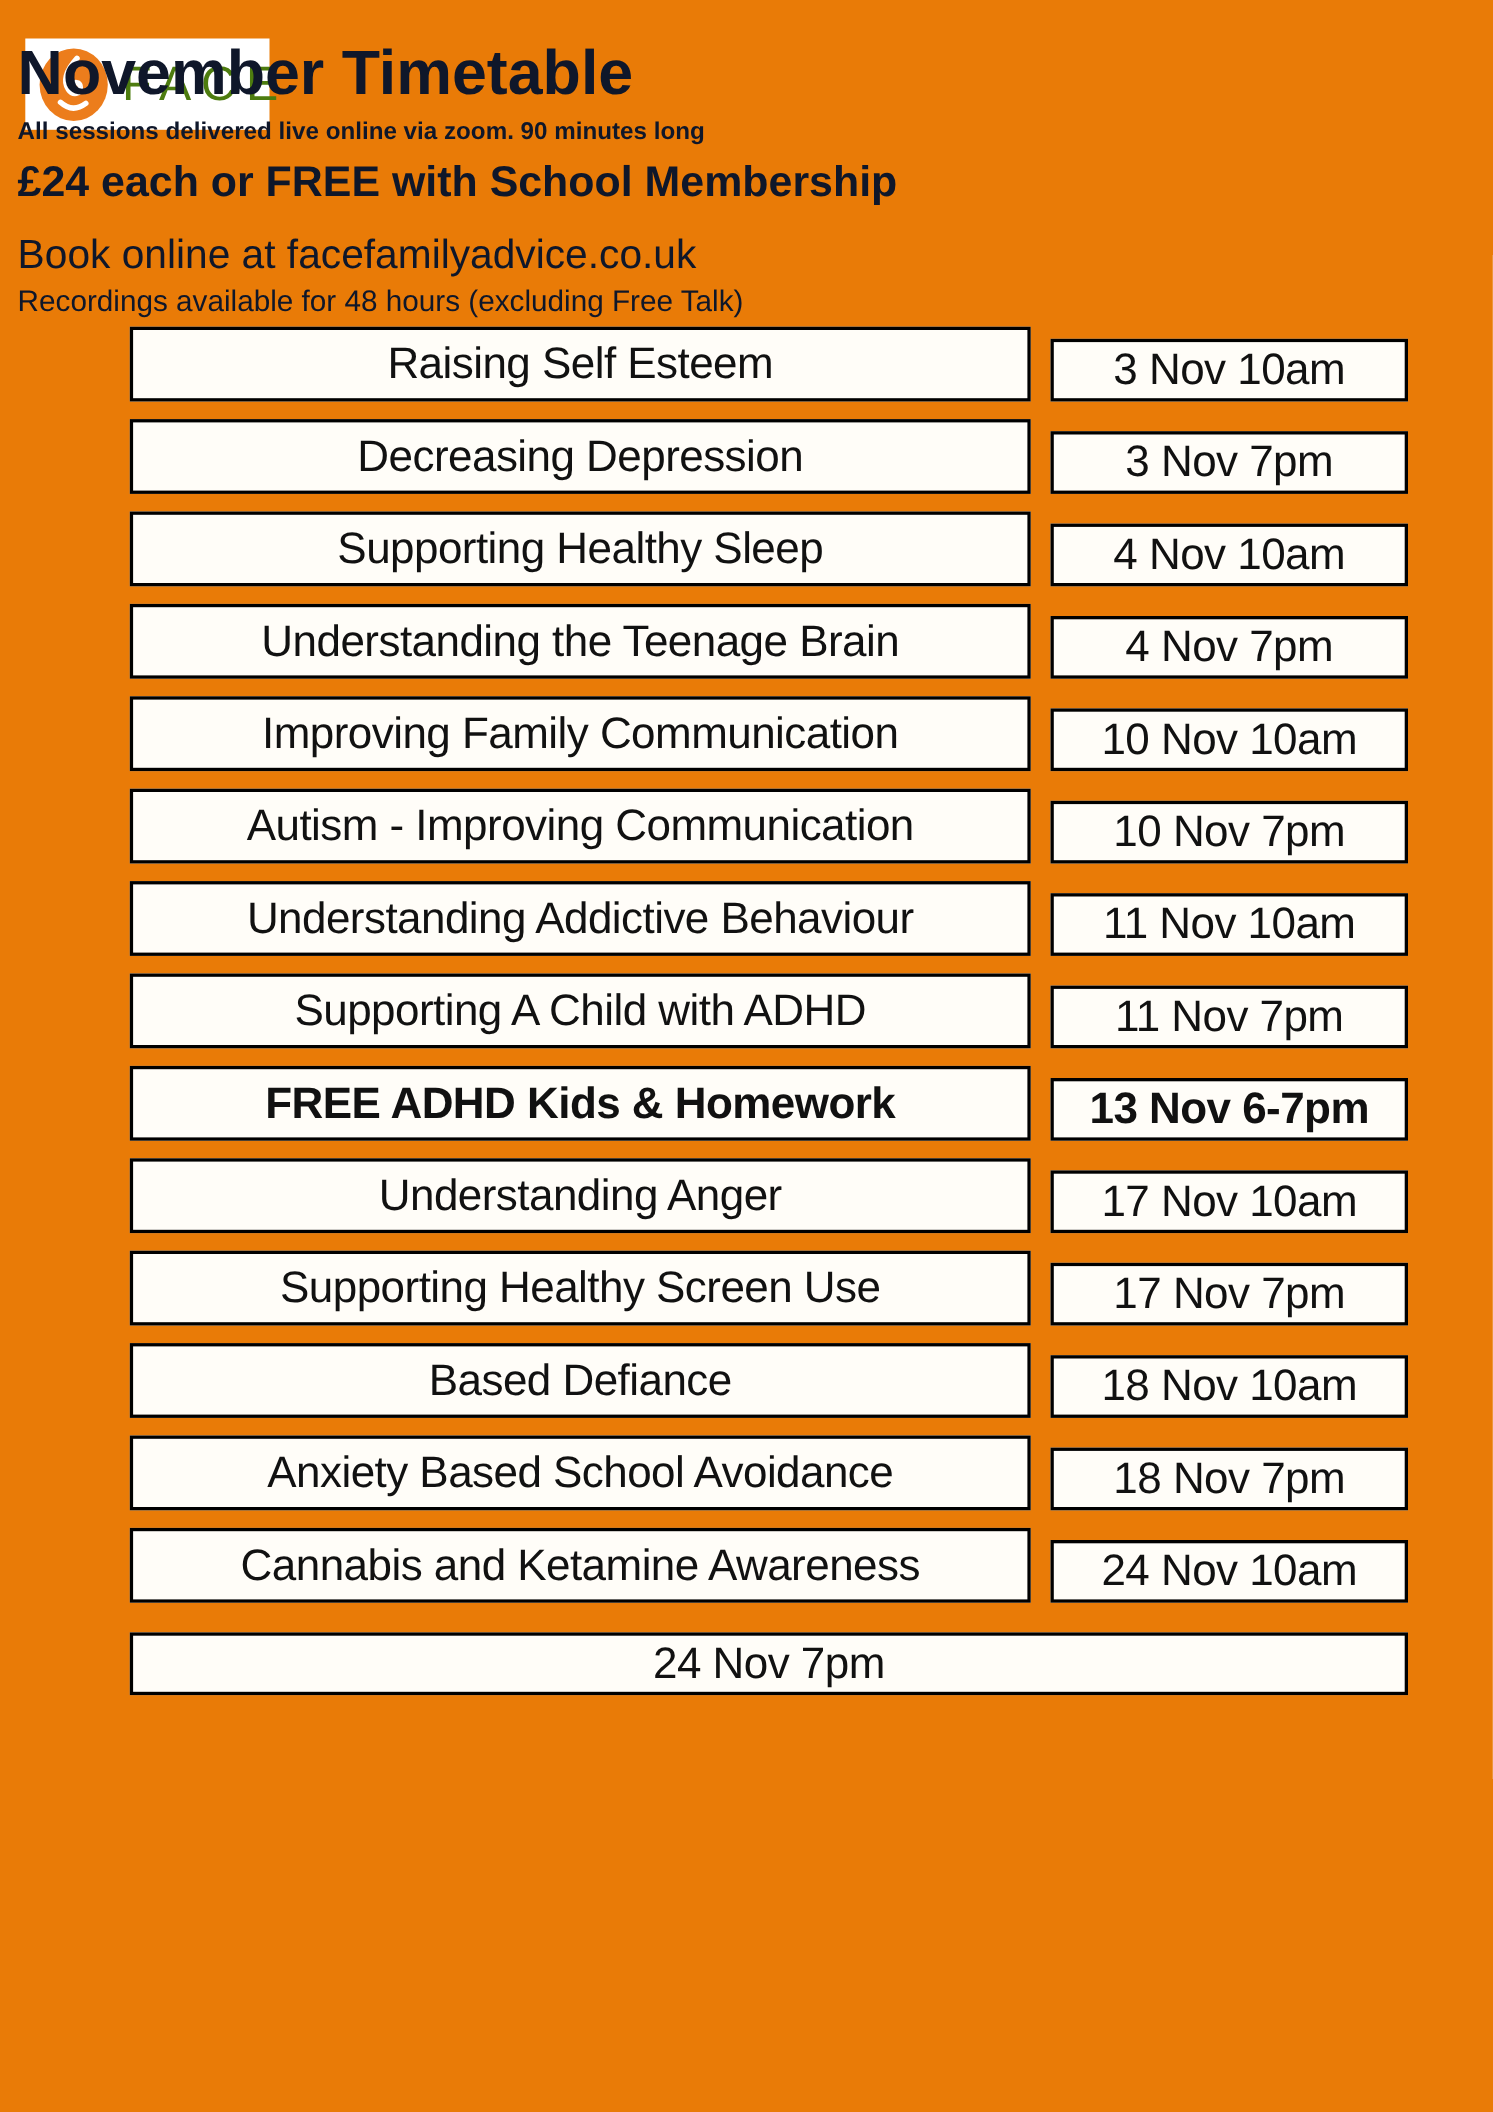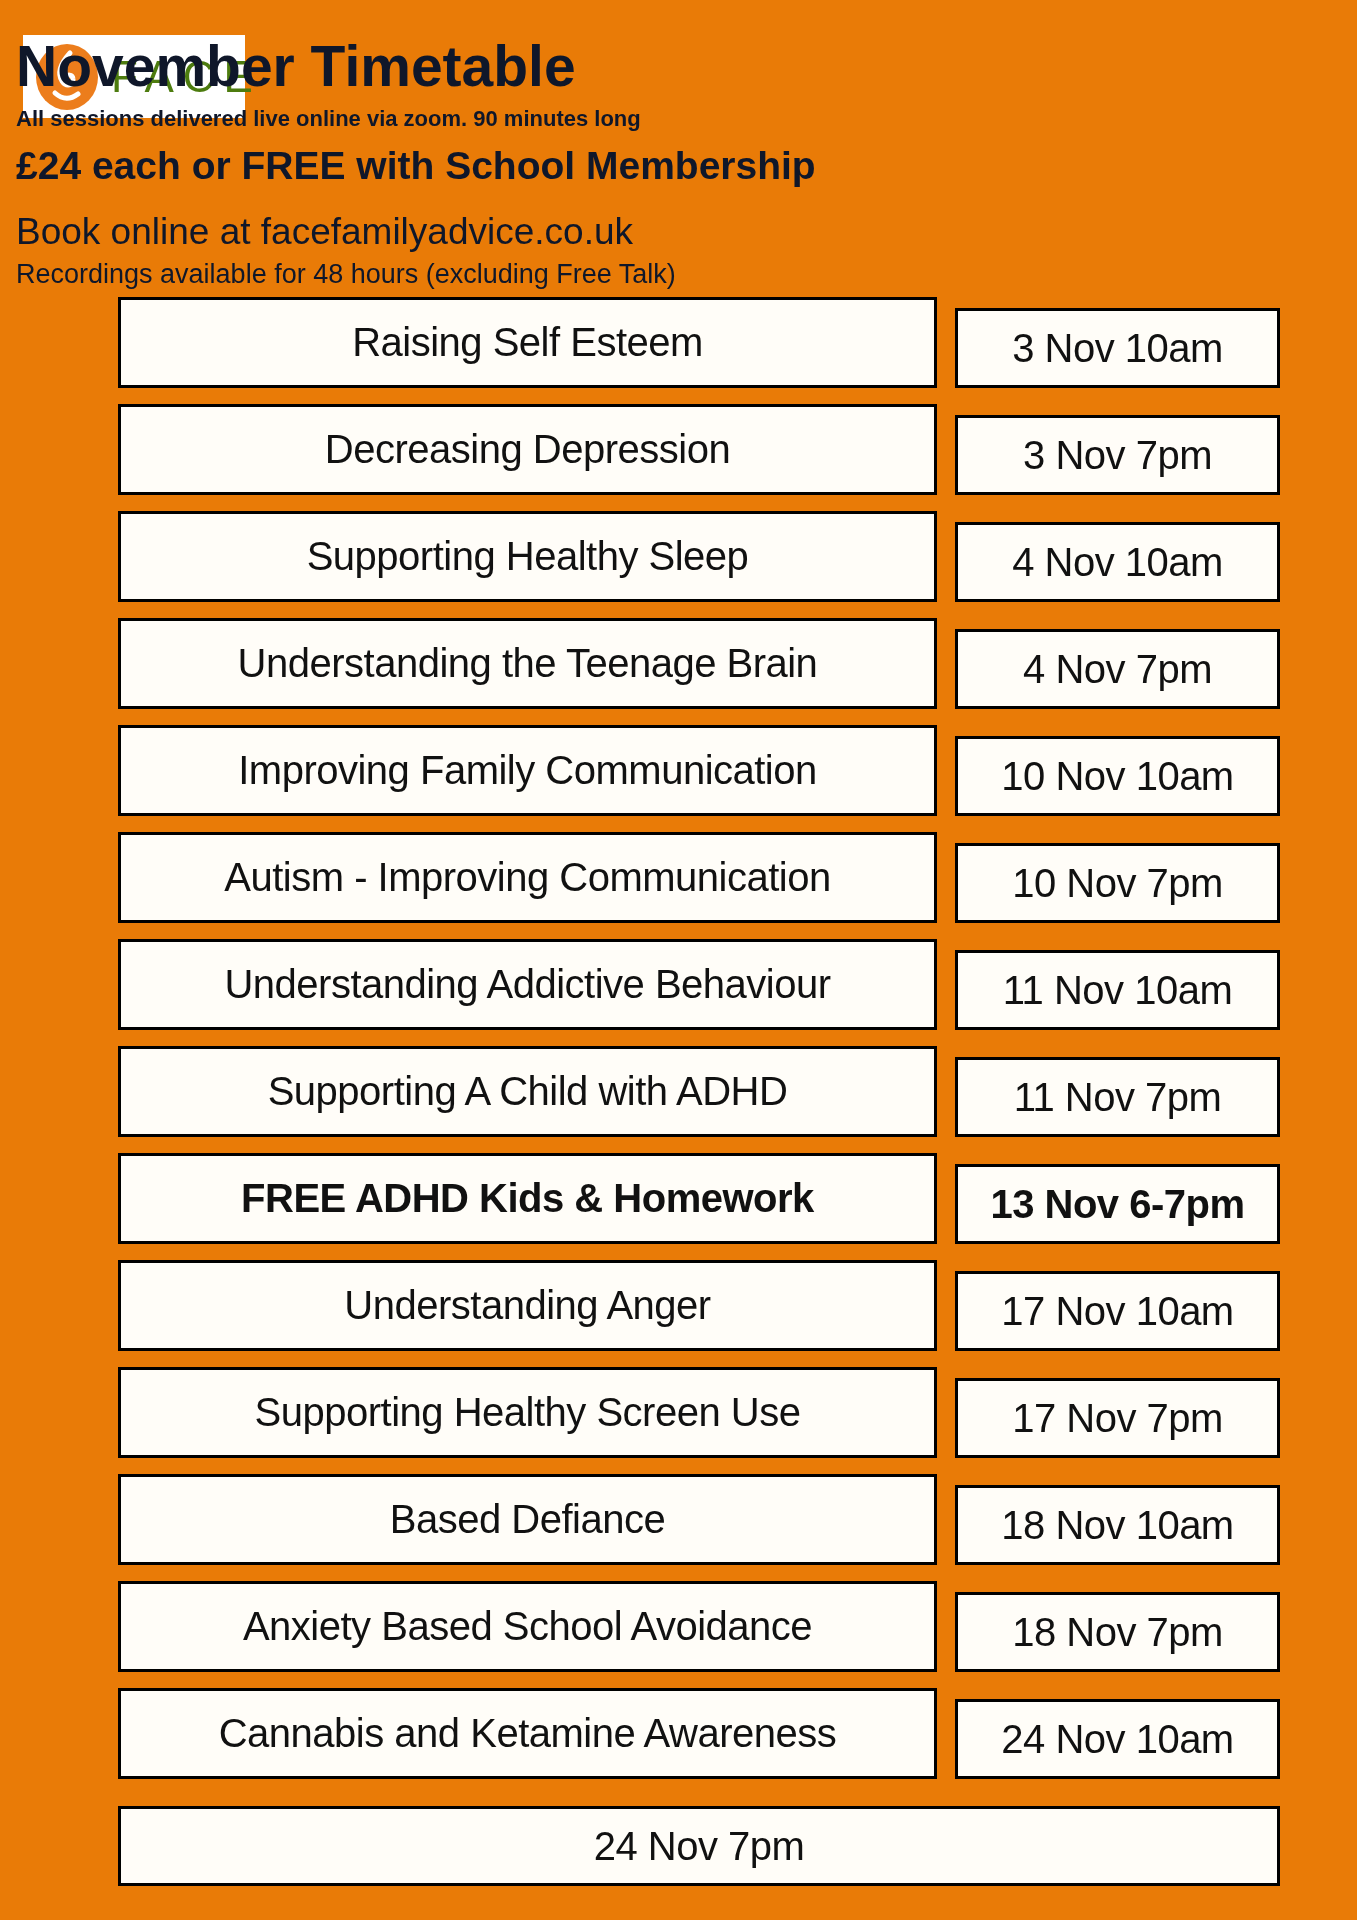--- a/index.html
+++ b/index.html
@@ -33,21 +33,21 @@
   .sub1{top:106px;font-size:22px;font-weight:700;}
   .price{top:144px;font-size:39px;font-weight:700;}
   .book{top:211px;font-size:37px;font-weight:400;}
   .rec{top:259px;font-size:27px;font-weight:400;}
 
   
   .rows{
     position:absolute;left:78px;top:297px;width:1202px;
   }
   .row{
-    display:flex;gap:18px;height:91px;margin-bottom:16px;padding-left:40px;
+    display:flex;gap:18px;height:68px;margin-bottom:16px;padding-left:40px;
   }
   .cell{
     box-sizing:border-box;
     background:#FFFDF8;
     border:3px solid #000000;
     display:flex;align-items:center;justify-content:center;
     font-size:40px;color:#111111;letter-spacing:-0.5px;
     white-space:nowrap;
   }
   .session{flex:0 0 819px;}

